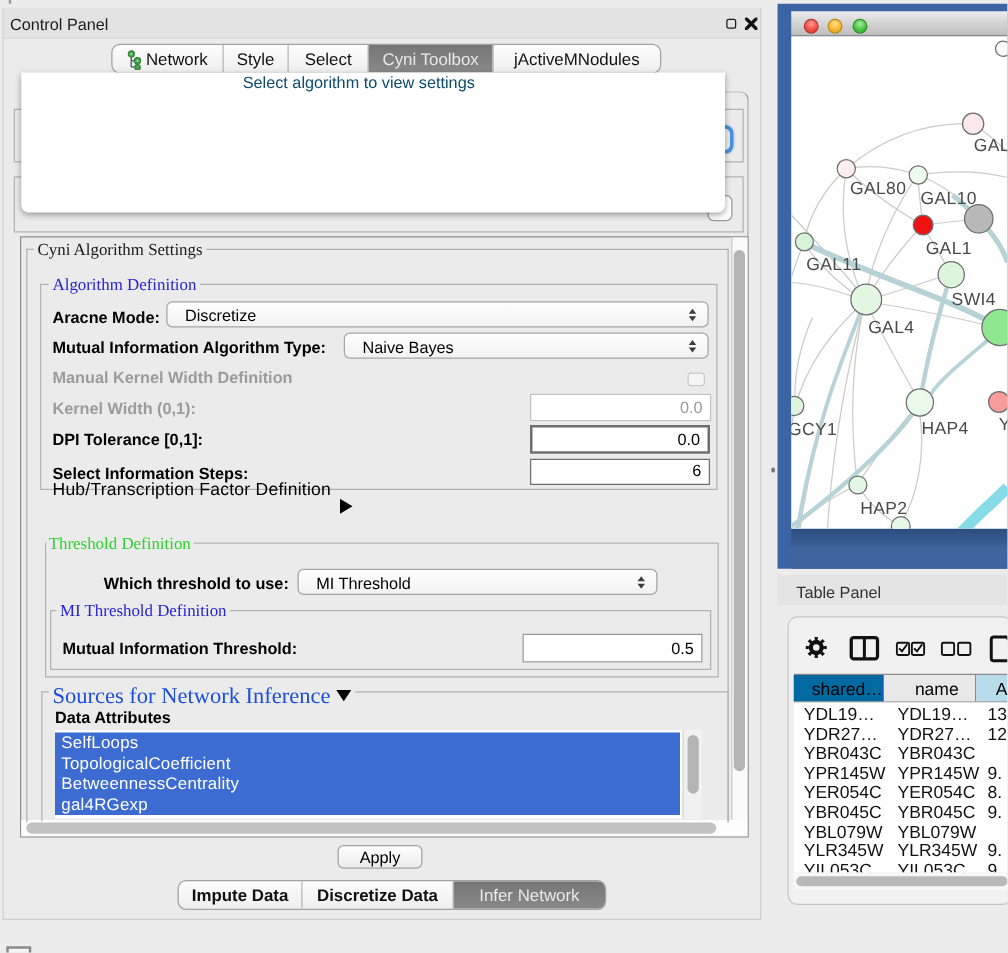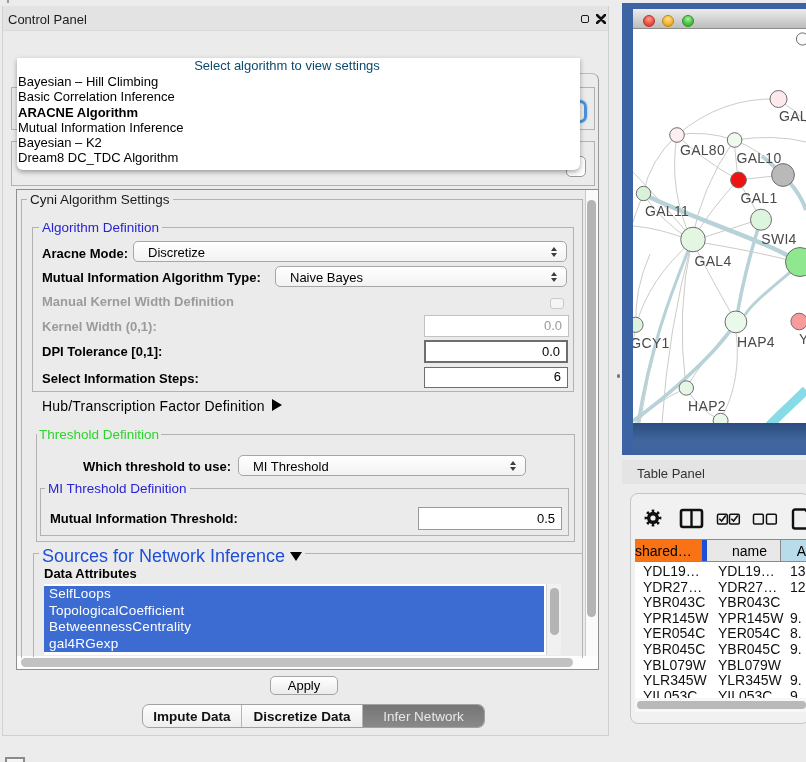--- a/index.html
+++ b/index.html
@@ -8,39 +8,53 @@
 .abs { position:absolute; }
 .lbl { position:absolute; font-size:13px; font-weight:bold; color:#000; white-space:nowrap; }
 .dis { color:#9b9b9b; }
 .combo { position:absolute; background:linear-gradient(#ffffff,#f2f2f2); border:1px solid #a6a6a6; border-radius:5px; font-size:13px; color:#000; }
 .combo .ct { position:absolute; left:14px; top:3px; white-space:nowrap; }
 .spin { position:absolute; right:8px; top:0; bottom:0; width:8px; }
 .spin:before { content:""; position:absolute; left:1px; top:4.5px; border:3px solid transparent; border-bottom:4px solid #3d3d3d; border-top:none; }
 .spin:after { content:""; position:absolute; left:1px; bottom:4.5px; border:3px solid transparent; border-top:4px solid #3d3d3d; border-bottom:none; }
 .field { position:absolute; background:#fff; border:1px solid #999; font-size:13px; text-align:right; padding-right:6px; color:#000; }
 .grp { position:absolute; border:1px solid #b2b2b2; }
-.gt { position:absolute; top:-8px; font-size:13.5px; background:#ebebeb; padding:0 3px; white-space:nowrap; }
+.gt { position:absolute; top:-8px; font-size:13.5px; background:#ebebeb; padding:0 3px; white-space:nowrap;font-family:Liberation Serif, serif; }
 .seg { display:flex; position:absolute; height:24px; border:1px solid #a2a2a2; border-radius:7px; background:linear-gradient(#fdfdfd,#eeeeee); overflow:hidden; }
 .seg > div { height:100%; display:flex; align-items:center; justify-content:center; font-size:13.5px; color:#111; border-right:1px solid #b5b5b5; white-space:nowrap; }
 .seg > div:last-child { border-right:none; }
 .seg > div.sel { background:linear-gradient(#767676,#898989); color:#e8e8e8; }
 </style>
 </head>
 <body>
 <div id="root">
 
 <div class="abs" style="left:2px;top:6px;width:607px;height:730px;background:#ebebeb;border:1px solid #d0d0d0;border-top:none;"></div>
 <div class="abs" style="left:3px;top:6px;width:605px;height:25px;background:#e3e3e3;border-bottom:1px solid #dadada;"></div>
 <div class="abs" style="left:8px;top:12px;font-size:13px;color:#1c1c1c;">Control Panel</div>
 <div class="abs" style="left:581px;top:15px;width:8px;height:8px;border:1.5px solid #1a1a1a;border-radius:2px;"></div>
 <svg class="abs" style="left:596px;top:14px;" width="10" height="10" viewBox="0 0 10 10">
       <path d="M1 1 L9 9 M9 1 L1 9" stroke="#111" stroke-width="2.6" stroke-linecap="round"></path>
     </svg>
 <div class="abs" style="left:7px;top:0px;width:2px;height:3px;background:#9a9a9a;"></div>
 
+<div class="seg" style="left:89px;top:35px;">
+  <div style="width:89px;"><svg width="11" height="16" viewBox="0 0 11 16" style="margin-right:4px;margin-top:2px;">
+          <path d="M3 5.5 V13.5 M3 8.5 H5.5 M3 13.5 H5.5" stroke="#5a6472" stroke-width="1.2" fill="none"></path>
+          <circle cx="3" cy="3.2" r="2.5" fill="#4aa552" stroke="#2e7d32" stroke-width="0.9"></circle>
+          <circle cx="8" cy="8.5" r="2.5" fill="#4aa552" stroke="#2e7d32" stroke-width="0.9"></circle>
+          <circle cx="8" cy="13.8" r="2.2" fill="#4aa552" stroke="#2e7d32" stroke-width="0.9"></circle>
+          <circle cx="3" cy="3.2" r="0.8" fill="#b8ddba"></circle>
+          <circle cx="8" cy="8.5" r="0.8" fill="#b8ddba"></circle>
+        </svg>Network</div>
+  <div style="width:52px;">Style</div>
+  <div style="width:64px;">Select</div>
+  <div class="sel" style="width:100px;">Cyni Toolbox</div>
+  <div style="width:133px;">jActiveMNodules</div>
+</div>
 
 <div class="abs" style="left:575px;top:73px;width:24px;height:595px;border-top:1px solid #bbb;border-right:1px solid #999;border-top-right-radius:7px;"></div>
 <div class="abs" style="left:11px;top:87px;width:584px;height:43px;border:1px solid #b2b2b2;"></div>
 <div class="abs" style="left:577px;top:100px;width:10px;height:23px;border:3px solid #4a90d9;border-left:none;border-radius:0 7px 7px 0;box-shadow:0 0 2px rgba(90,150,220,0.8);"></div>
 <div class="abs" style="left:11px;top:141px;width:584px;height:45px;border:1px solid #b2b2b2;"></div>
 <div class="abs" style="left:566px;top:156px;width:20px;height:21px;background:#fdfdfd;border:1px solid #999;border-radius:5px;"></div>
 
 <div class="abs" style="left:16px;top:189px;width:583px;height:481px;border:1px solid #8f8f8f;background:#ebebeb;"></div>
 
 <div class="abs" style="left:585px;top:190px;width:13px;height:467px;background:#fafafa;border-left:1px solid #c9c9c9;"></div>
@@ -68,21 +82,21 @@
     </div>
 <div class="lbl dis" style="left:42px;top:294px;">Manual Kernel Width Definition</div>
 <div class="abs" style="left:550px;top:298px;width:14px;height:11px;border:1px solid #c9c9c9;border-radius:3px;background:#f5f5f5;"></div>
 <div class="lbl dis" style="left:42px;top:319px;">Kernel Width (0,1):</div>
 <div class="field" style="left:424px;top:315px;width:145px;height:22px;border-color:#c2c2c2;color:#999;background:#fff;padding-top:2px;">0.0</div>
 <div class="lbl" style="left:42px;top:344px;">DPI Tolerance [0,1]:</div>
 <div class="field" style="left:424px;top:340px;width:144px;height:23px;border:2px solid #6e6e6e;padding-top:2px;">0.0</div>
 <div class="lbl" style="left:42px;top:371px;">Select Information Steps:</div>
 <div class="field" style="left:424px;top:367px;width:144px;height:21px;border:1.5px solid #6e6e6e;padding-top:1px;">6</div>
 
-<div class="abs" style="left:42px;top:398px;font-size:14px;letter-spacing:0.2px;color:#000;">Hub/Transcription Factor Definition</div>
+<div class="abs" style="left:42px;top:383px;font-size:14px;letter-spacing:0.2px;color:#000;">Hub/Transcription Factor Definition</div>
 <div class="abs" style="left:272px;top:399px;width:0;height:0;border-left:10px solid #000;border-top:6.5px solid transparent;border-bottom:6.5px solid transparent;"></div>
 
 <div class="grp" style="left:36px;top:434px;width:539px;height:108px;">
   <div class="gt" style="left:0px;padding:0 2px;color:#2ed32e;">Threshold Definition</div>
 </div>
 <div class="lbl" style="left:83px;top:459px;width:145px;text-align:right;">Which threshold to use:</div>
 <div class="combo" style="left:238px;top:455px;width:288px;height:21px;">
       <span class="ct">MI Threshold</span>
       <span class="spin"></span>
     </div>
@@ -111,21 +125,20 @@
   <div style="width:121px;font-weight:bold;">Discretize Data</div>
   <div class="sel" style="width:121px;font-weight:normal;">Infer Network</div>
 </div>
 
 <div class="abs" style="left:5px;top:757px;width:20px;height:12px;border:2px solid #8a8a8a;background:linear-gradient(#fafafa,#ddd);"></div>
 
 <div class="abs" style="left:617px;top:374px;width:3px;height:4px;background:#777;border-radius:2px;"></div>
 
 <div class="abs" style="left:17px;top:58px;width:563px;height:112px;background:#fff;border-radius:0 0 6px 6px;box-shadow:0 2px 5px rgba(0,0,0,0.35);"></div>
 <div class="abs" style="left:17px;top:58px;width:540px;text-align:center;font-size:13px;color:#0c4a6e;">Select algorithm to view settings</div>
-<div class="abs" style="left:18px;top:74px;font-size:13px;color:#000;line-height:15.3px;">Bayesian – Hill Climbing<br>Basic Correlation Inference<br><b>ARACNE Algorithm</b><br>Mutual Information Inference<br>Bayesian – K2<br>Dream8 DC_TDC Algorithm</div>
 
 <div class="abs" style="left:622px;top:3px;width:184px;height:451.5px;background:#3c64a4;"></div>
 <div class="abs" style="left:633px;top:423px;width:173px;height:31.5px;background:linear-gradient(#2b4c7e,#41669e 55%,#3e639f);"></div>
 <div class="abs" style="left:633px;top:9px;width:173px;height:20px;background:linear-gradient(#ececec,#bdbdbd);border-bottom:1px solid #8c8c8c;"></div>
 <div class="abs" style="left:643px;top:15px;width:12px;height:12px;border-radius:50%;background:radial-gradient(circle at 50% 30%,#ff9a94,#ee4b42 60%,#c33a32);border:0.5px solid #b0342c;"></div>
 <div class="abs" style="left:662px;top:15px;width:12px;height:12px;border-radius:50%;background:radial-gradient(circle at 50% 30%,#ffe08a,#f5b32c 60%,#cf9217);border:0.5px solid #b98a1a;"></div>
 <div class="abs" style="left:682px;top:15px;width:12px;height:12px;border-radius:50%;background:radial-gradient(circle at 50% 30%,#a8eda0,#44c23c 60%,#2f9e2a);border:0.5px solid #2f8f2b;"></div>
 
 <svg class="abs" style="left:633px;top:29px;background:#fff;" width="173" height="394" viewBox="633 29 173 394">
   <g fill="none" stroke="#cbcbc8" stroke-width="1">
@@ -217,21 +230,21 @@
     <rect x="89.5" y="9.2" width="9.8" height="9.8" rx="1.2" stroke-width="1.5"></rect>
     <path d="M79.3 13.7 l2.3 2.3 4.2-5.6" stroke-width="1.6"></path>
     <path d="M91.3 13.7 l2.3 2.3 4.2-5.6" stroke-width="1.6"></path>
     <rect x="113.5" y="9.2" width="9.8" height="9.8" rx="1.2" stroke-width="1.5"></rect>
     <rect x="126.5" y="9.2" width="9.8" height="9.8" rx="1.2" stroke-width="1.5"></rect>
     <path d="M155 4.5 h10 l4 4 v13 a2 2 0 0 1 -2 2 h-12 a2 2 0 0 1 -2 -2 v-15 a2 2 0 0 1 2 -2z" stroke-width="2.4" fill="none"></path>
   </g>
 </svg>
 
 <div class="abs" style="left:635px;top:539px;width:171px;height:23px;border-top:1px solid #8a8a8a;border-bottom:1px solid #8a8a8a;display:flex;">
-  <div style="width:74px;background:#f97316;border-right:5px solid #1d4ed8;text-align:left;font-size:14px;padding-top:3px;">shared…</div>
+  <div style="width:74px;background:#0369a1;border-right:1px solid #1d4ed8;text-align:right;font-size:14px;padding-top:3px;">shared…</div>
   <div style="width:75px;background:#e8e8e8;border-right:1px solid #8a8a8a;text-align:center;font-size:14px;padding-top:3px;padding-left:12px;">name</div>
   <div style="flex:1;background:#b9dcea;font-size:14px;padding-top:3px;padding-left:16px;">A</div>
 </div>
 
 <div class="abs" style="left:635px;top:562px;width:171px;height:136px;background:#fff;overflow:hidden;font-size:14px;color:#111;">
   <div style="position:absolute;left:8px;top:2px;line-height:15.6px;">YDL19…<br>YDR27…<br>YBR043C<br>YPR145W<br>YER054C<br>YBR045C<br>YBL079W<br>YLR345W<br>YIL053C</div>
   <div style="position:absolute;left:83px;top:2px;line-height:15.6px;">YDL19…<br>YDR27…<br>YBR043C<br>YPR145W<br>YER054C<br>YBR045C<br>YBL079W<br>YLR345W<br>YIL053C</div>
   <div style="position:absolute;left:155px;top:2px;line-height:15.6px;">13<br>12<br>&nbsp;<br>9.<br>8.<br>9.<br>&nbsp;<br>9.<br>9.</div>
 </div>
 

